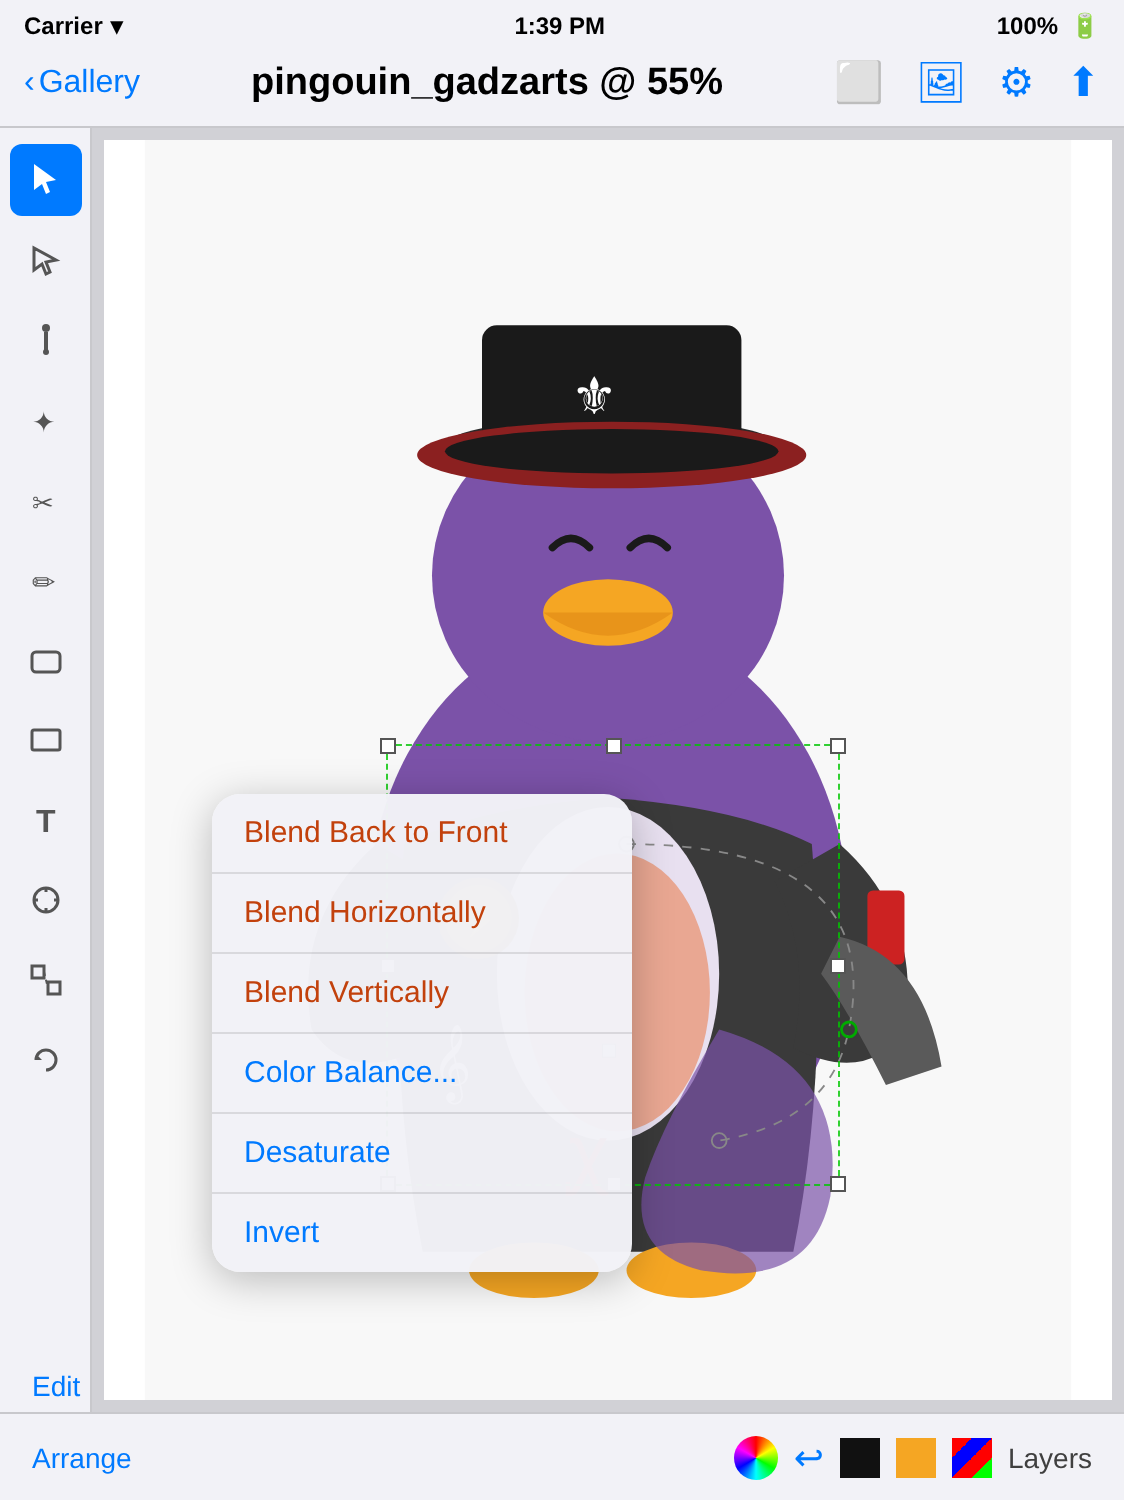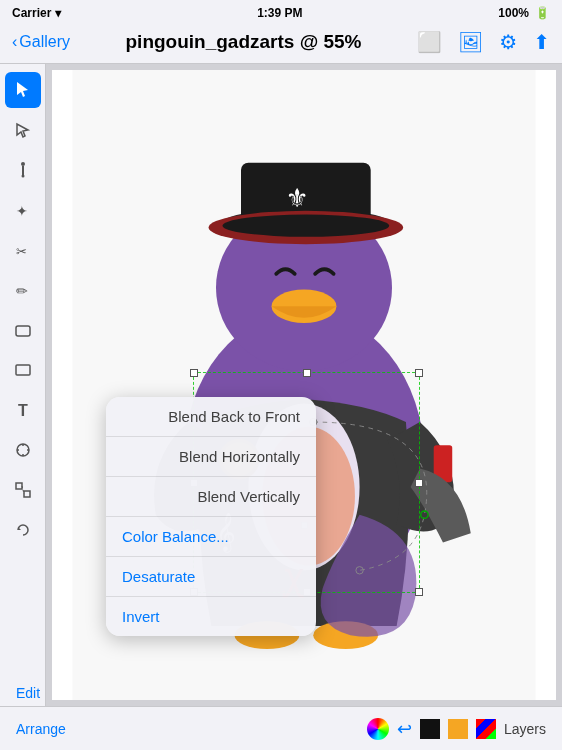--- a/index.html
+++ b/index.html
@@ -126,21 +126,21 @@
       z-index: 200;
     }
     .context-menu-item {
       padding: 11px 16px;
       font-size: 15px;
       color: #000;
       border-bottom: 1px solid rgba(0,0,0,0.1);
       cursor: pointer;
     }
     .context-menu-item:last-child { border-bottom: none; }
-    .context-menu-item.disabled { color: #404040; text-align: right; }
+    .context-menu-item.disabled { color: #c2410c; }
     .context-menu-item.blue { color: #007aff; }
 
     
     .bottom-toolbar {
       position: absolute;
       bottom: 0;
       left: 0;
       width: 100%;
       height: 44px;
       background: #f2f2f7;

